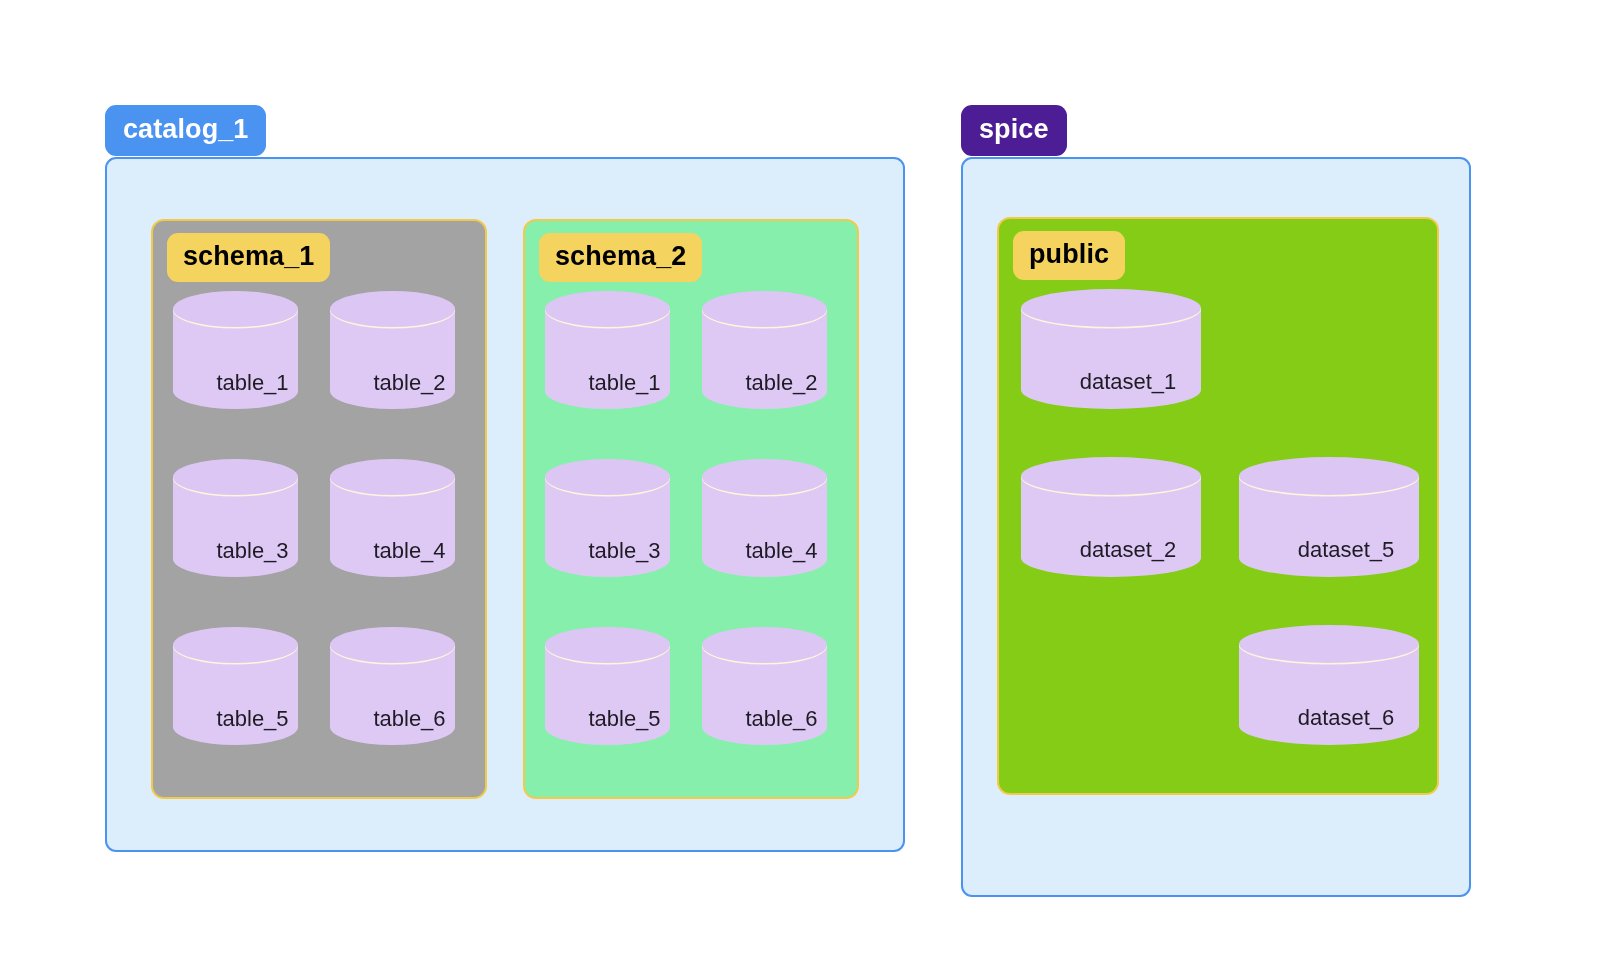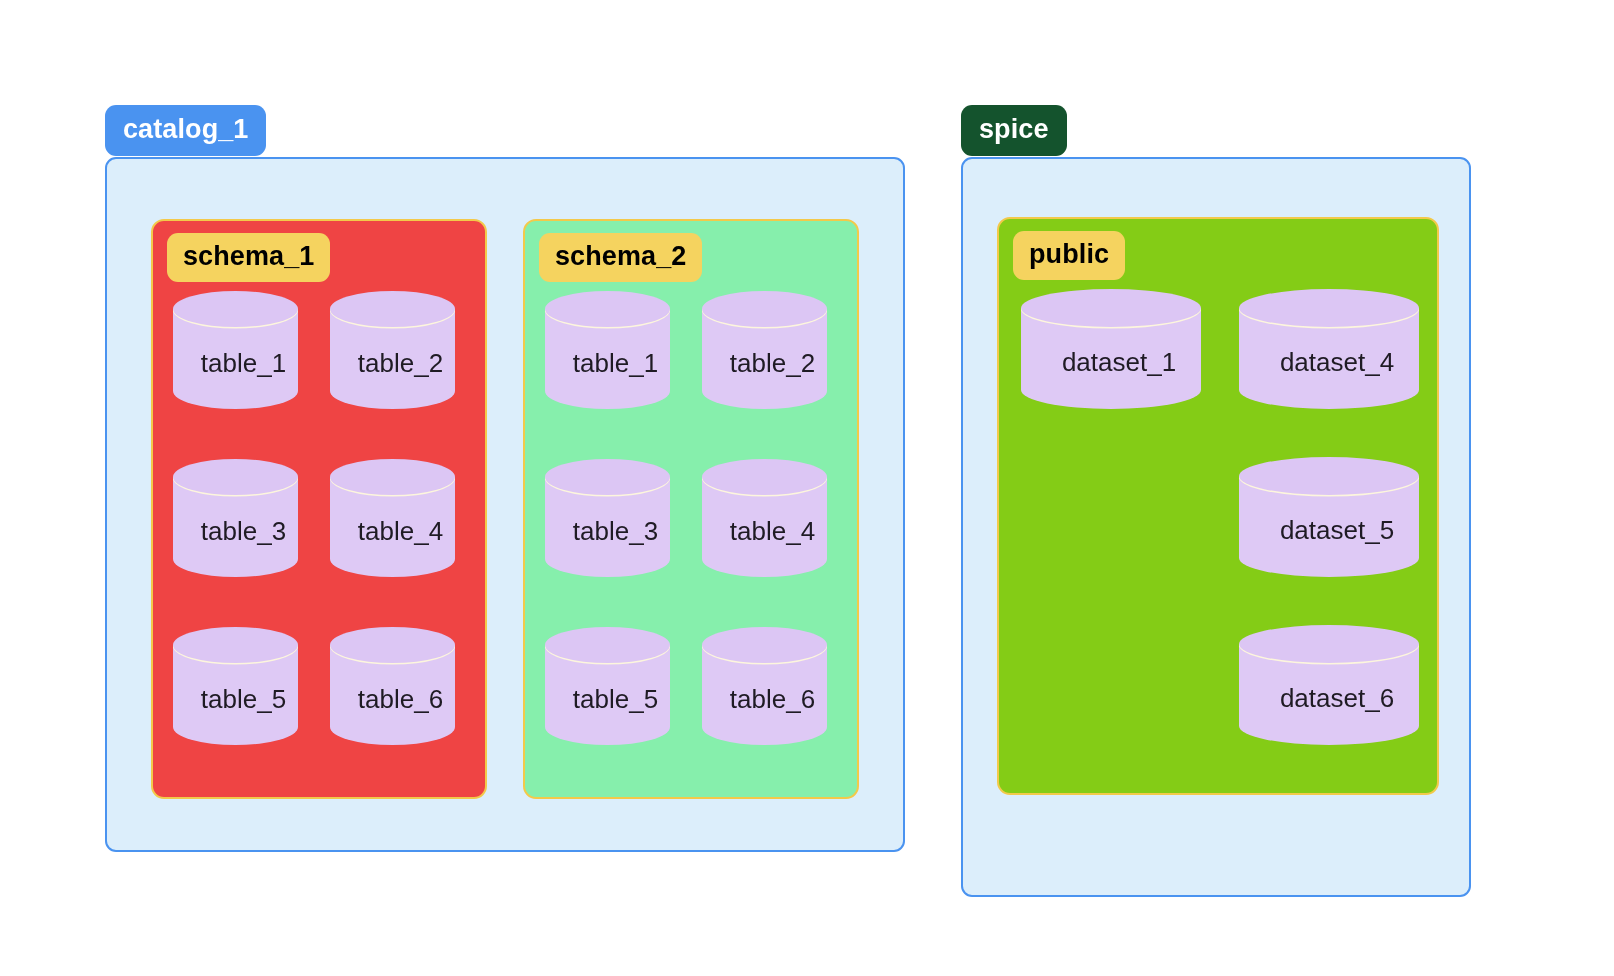--- a/index.html
+++ b/index.html
@@ -79,37 +79,38 @@
     position: absolute;
   }
   .cyl svg {
     display: block;
     position: absolute;
     left: 0;
     top: 0;
   }
   .cyl-label {
     position: absolute;
-    left: 8px;
+    left: 17px;
     width: 100%;
     text-align: center;
-    font-size: 26px;
+    font-size: 22px;
     color: #1f1b24;
     line-height: 1;
     white-space: nowrap;
+    margin-top: 22px;
   }
 </style>
 </head>
 <body>
 
 <div id="canvas">
     <div class="catalog-group" style="left: 105px; top: 105px; width: 800px; height: 747px;">
       <div class="catalog-badge" style="background: rgb(74, 147, 240); color: rgb(255, 255, 255);">catalog_1</div>
       <div class="catalog-panel" style="width: 800px; height: 695px; background: rgb(220, 238, 251); border-color: rgb(74, 147, 240);">
-        <div class="schema-panel" style="left: 44px; top: 60px; width: 336px; height: 580px; background: #ef4444; border-color: rgb(243, 201, 74);">
+        <div class="schema-panel" style="left: 44px; top: 60px; width: 336px; height: 580px; background: #a3a3a3; border-color: rgb(243, 201, 74);">
           <div class="schema-badge" style="left: 14px; top: 12px; background: rgb(245, 211, 95); color: rgb(0, 0, 0);">schema_1</div>
           <div class="cyl" style="width: 125px; height: 118px; left: 20px; top: 70px;">
             <svg width="125" height="118" viewBox="0 0 125 118">
               <path d="M 0 18 L 0 100 A 62.5 18 0 0 0 125 100 L 125 18 Z" fill="#dec9f5"></path>
               <path d="M 1 18 A 61.5 18 0 0 0 124 18" fill="none" stroke="#fdf6dd" stroke-width="3"></path>
               <ellipse cx="62.5" cy="18" rx="62.5" ry="18" fill="#dcc6f4"></ellipse>
             </svg>
             <div class="cyl-label" style="top: 59px; color: rgb(31, 27, 36);">table_1</div>
           </div>
           <div class="cyl" style="width: 125px; height: 118px; left: 177px; top: 70px;">
@@ -200,39 +201,39 @@
               <path d="M 0 18 L 0 100 A 62.5 18 0 0 0 125 100 L 125 18 Z" fill="#dec9f5"></path>
               <path d="M 1 18 A 61.5 18 0 0 0 124 18" fill="none" stroke="#fdf6dd" stroke-width="3"></path>
               <ellipse cx="62.5" cy="18" rx="62.5" ry="18" fill="#dcc6f4"></ellipse>
             </svg>
             <div class="cyl-label" style="top: 59px; color: rgb(31, 27, 36);">table_6</div>
           </div>
         </div>
       </div>
     </div>
     <div class="catalog-group" style="left: 961px; top: 105px; width: 510px; height: 792px;">
-      <div class="catalog-badge" style="background: #14532d; color: rgb(255, 255, 255);">spice</div>
+      <div class="catalog-badge" style="background: #4c1d95; color: rgb(255, 255, 255);">spice</div>
       <div class="catalog-panel" style="width: 510px; height: 740px; background: rgb(220, 238, 251); border-color: rgb(74, 147, 240);">
         <div class="schema-panel" style="left: 34px; top: 58px; width: 442px; height: 578px; background: #84cc16; border-color: rgb(243, 201, 74);">
           <div class="schema-badge" style="left: 14px; top: 12px; background: rgb(245, 211, 95); color: rgb(0, 0, 0);">public</div>
           <div class="cyl" style="width: 180px; height: 120px; left: 22px; top: 70px;">
             <svg width="180" height="120" viewBox="0 0 180 120">
               <path d="M 0 19 L 0 101 A 90 19 0 0 0 180 101 L 180 19 Z" fill="#dec9f5"></path>
               <path d="M 1 19 A 89 19 0 0 0 179 19" fill="none" stroke="#fdf6dd" stroke-width="3"></path>
               <ellipse cx="90" cy="19" rx="90" ry="19" fill="#dcc6f4"></ellipse>
             </svg>
             <div class="cyl-label" style="top: 60px; color: rgb(31, 27, 36);">dataset_1</div>
           </div>
-          <div class="cyl" style="width: 180px; height: 120px; left: 240px; top: 70px;">
-            <svg width="180" height="120" viewBox="0 0 180 120">
-              <path d="M 0 19 L 0 101 A 90 19 0 0 0 180 101 L 180 19 Z" fill="#dec9f5"></path>
-              <path d="M 1 19 A 89 19 0 0 0 179 19" fill="none" stroke="#fdf6dd" stroke-width="3"></path>
-              <ellipse cx="90" cy="19" rx="90" ry="19" fill="#dcc6f4"></ellipse>
-            </svg>
-            <div class="cyl-label" style="top: 60px; color: rgb(31, 27, 36);">dataset_4</div>
+          <div class="cyl" style="width: 180px; height: 120px; left: 22px; top: 238px;">
+            <svg width="180" height="120" viewBox="0 0 180 120">
+              <path d="M 0 19 L 0 101 A 90 19 0 0 0 180 101 L 180 19 Z" fill="#dec9f5"></path>
+              <path d="M 1 19 A 89 19 0 0 0 179 19" fill="none" stroke="#fdf6dd" stroke-width="3"></path>
+              <ellipse cx="90" cy="19" rx="90" ry="19" fill="#dcc6f4"></ellipse>
+            </svg>
+            <div class="cyl-label" style="top: 60px; color: rgb(31, 27, 36);">dataset_2</div>
           </div>
           <div class="cyl" style="width: 180px; height: 120px; left: 240px; top: 238px;">
             <svg width="180" height="120" viewBox="0 0 180 120">
               <path d="M 0 19 L 0 101 A 90 19 0 0 0 180 101 L 180 19 Z" fill="#dec9f5"></path>
               <path d="M 1 19 A 89 19 0 0 0 179 19" fill="none" stroke="#fdf6dd" stroke-width="3"></path>
               <ellipse cx="90" cy="19" rx="90" ry="19" fill="#dcc6f4"></ellipse>
             </svg>
             <div class="cyl-label" style="top: 60px; color: rgb(31, 27, 36);">dataset_5</div>
           </div>
           <div class="cyl" style="width: 180px; height: 120px; left: 240px; top: 406px;">

